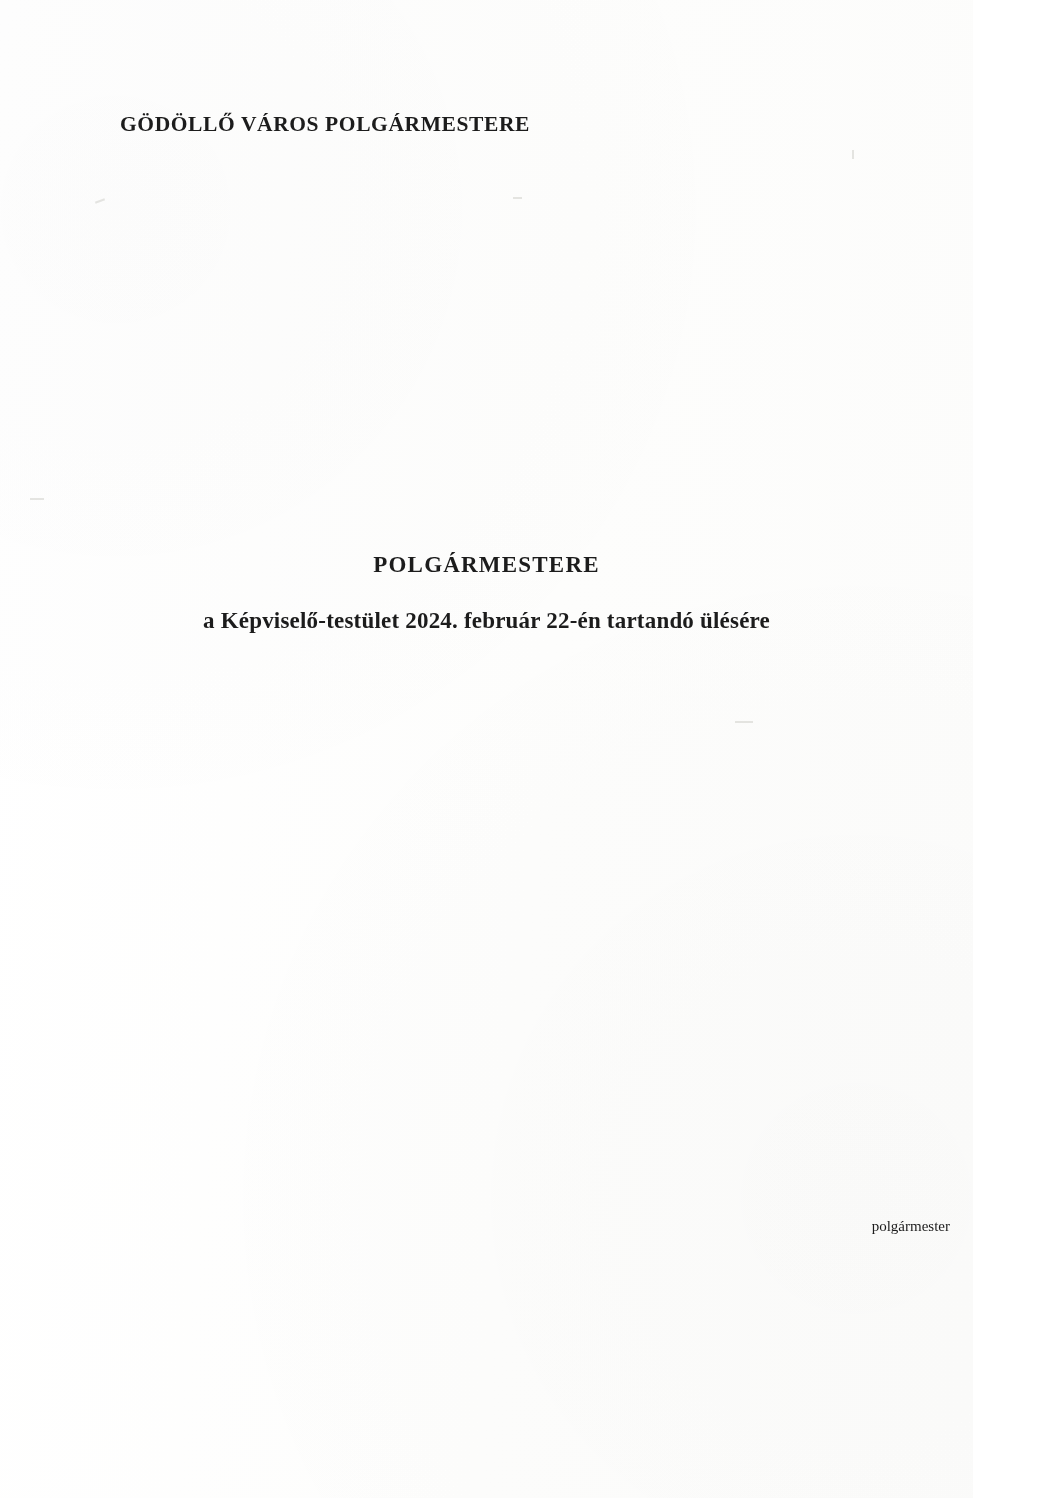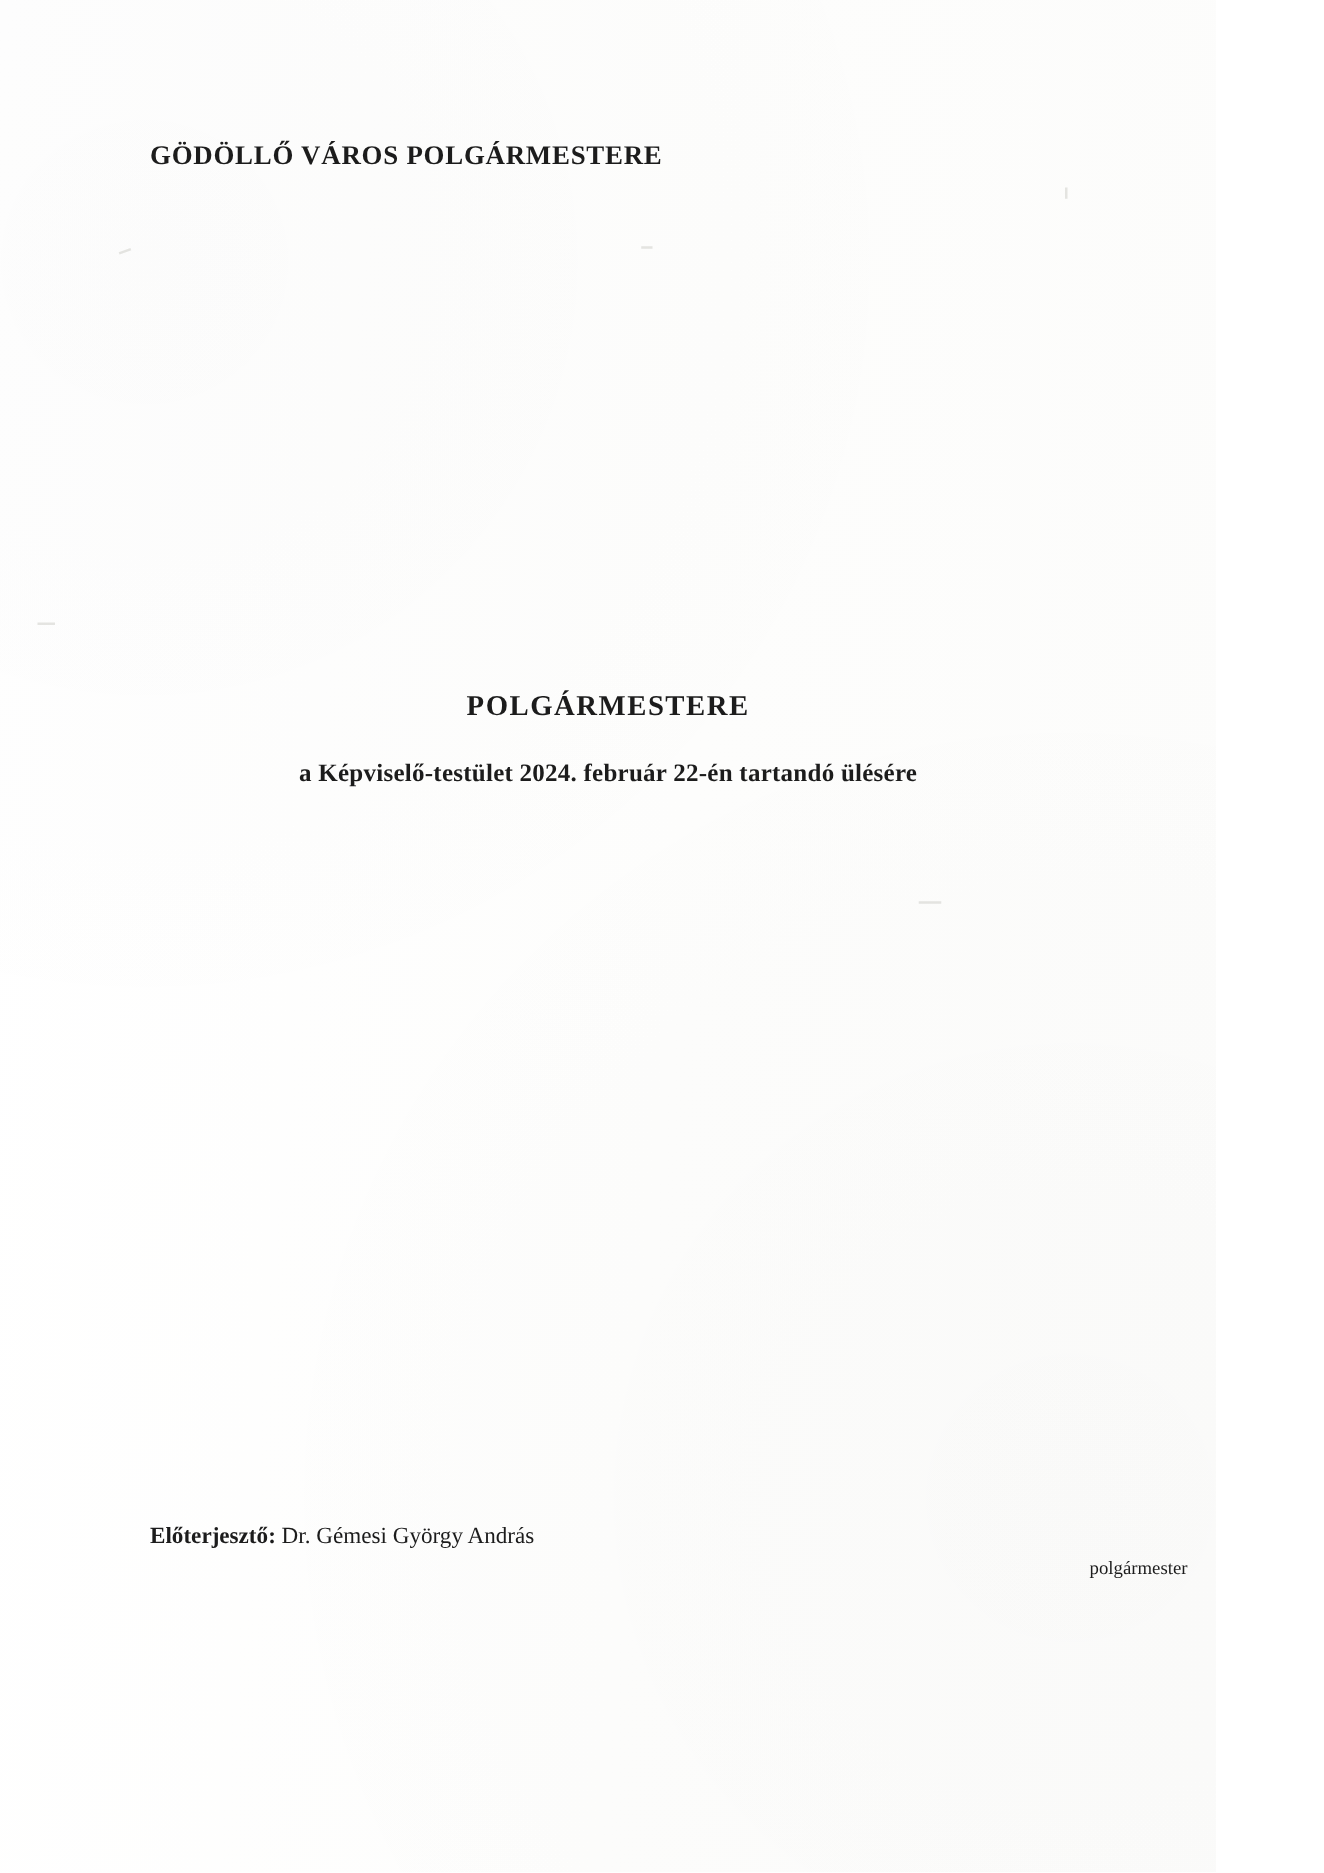--- a/index.html
+++ b/index.html
@@ -51,21 +51,21 @@
     font-size: 23px;
     font-weight: bold;
     letter-spacing: 1.2px;
   }
   .doc-subtitle {
     position: absolute;
     left: 0;
     right: 0;
     top: 608px;
     text-align: center;
-    font-size: 20px;
+    font-size: 23px;
     font-weight: bold;
     letter-spacing: 0.2px;
   }
 
   .meta-block {
     position: absolute;
     left: 120px;
     top: 1215px;
     width: 830px;
   }
@@ -103,19 +103,15 @@
   <div class="speck" style="left:1020px; top:1028px; width:2px; height:14px;"></div>
   <div class="speck" style="left:513px; top:197px; width:9px; height:2px;"></div>
 
   <div class="org-header">GÖDÖLLŐ VÁROS POLGÁRMESTERE</div>
 
   <div class="doc-title">POLGÁRMESTERE</div>
 
   <div class="doc-subtitle">a Képviselő-testület 2024. február 22-én tartandó ülésére</div>
 
   <div class="meta-block">
-    <div class="meta-row">
-      <span class="meta-label">Előterjesztő:</span>
-      <span class="meta-value">Dr. Gémesi György András</span>
-    </div>
     <div class="meta-sub">polgármester</div>
   </div>
 </div>
 
 </body></html>

